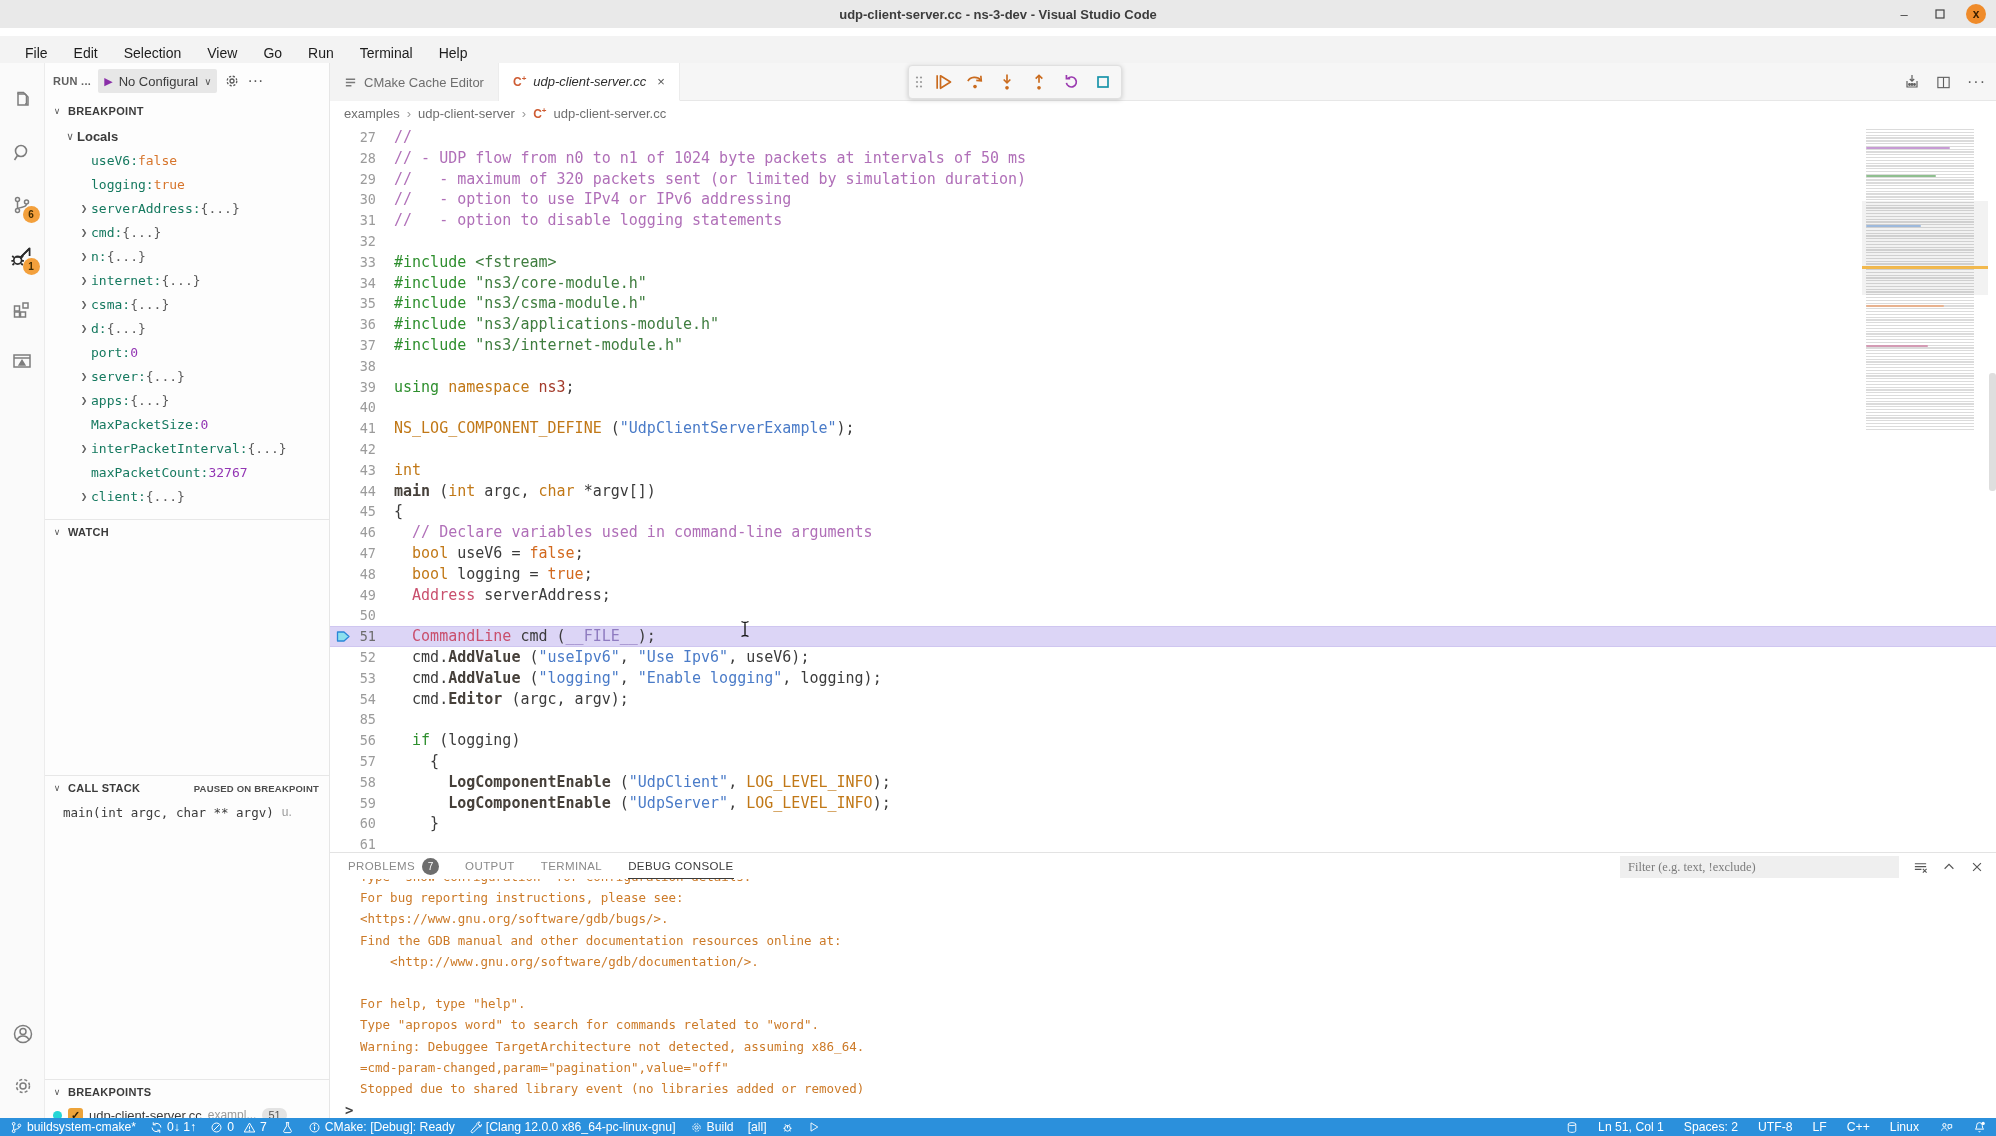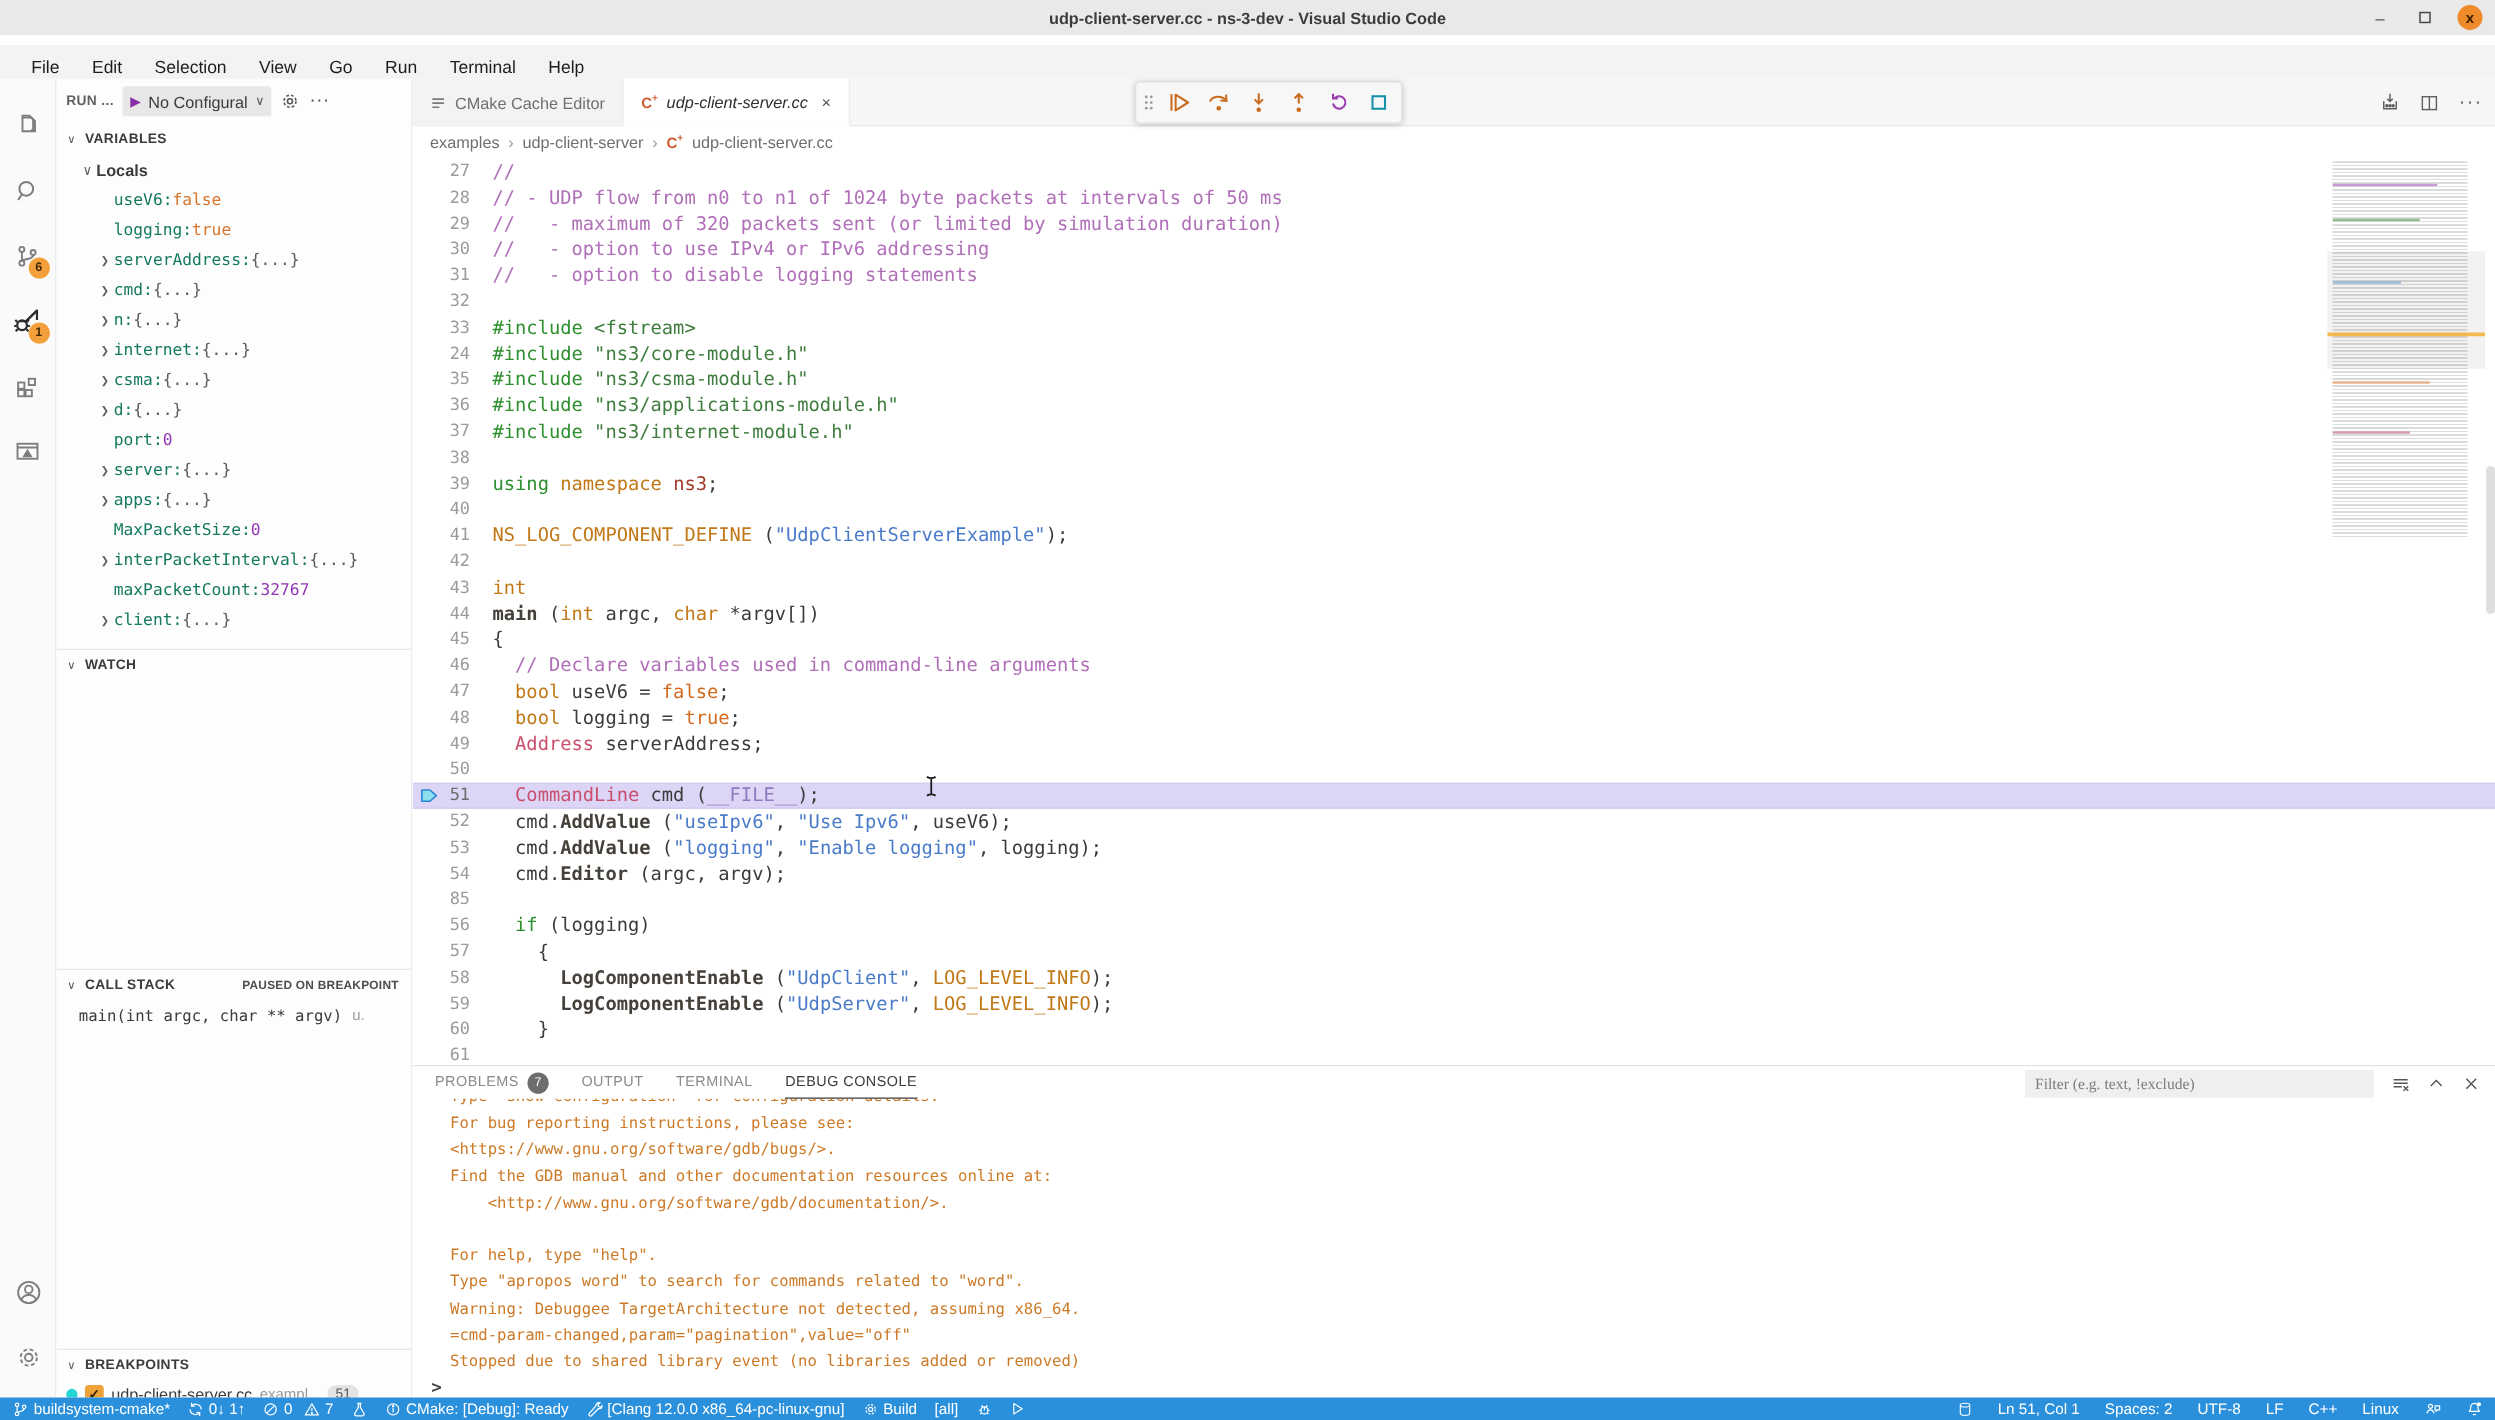--- a/index.html
+++ b/index.html
@@ -236,21 +236,21 @@
             <circle cx="8" cy="8" r="2"></circle>
             <circle cx="8" cy="8" r="4.8" stroke-dasharray="2.2 1.6"></circle>
           </svg>
       </span>
       <span class="icon-btn">···</span>
     </div>
 
     <div class="sect first" style="height:420px;">
       <div class="sect-head">
         <span class="sect-chev">∨</span>
-        <span class="sect-title">VARIABLES</span>
+        <span class="sect-title">BREAKPOINT</span>
       </div>
       <div class="vars-list">
         <div class="tree-row tree-indent1">
           <span class="tchev">∨</span>
           <span style="font-weight:700;color:#3b3b3b;font-family:'Liberation Sans',sans-serif;font-size:13px;">Locals</span>
         </div>
         <div id="vars-rows">
             <div class="tree-row tree-indent2">
               <span class="tchev"></span>
               <span class="vname">useV6: </span>
@@ -490,21 +490,21 @@
             <span class="lnum">32</span>
             <span class="ltext"> </span>
           </div>
           <div class="code-line">
             <span class="gutter"></span>
             <span class="lnum">33</span>
             <span class="ltext"><span class="tk-pp">#include</span><span class="tk-pl"> </span><span class="tk-inc">&lt;fstream&gt;</span></span>
           </div>
           <div class="code-line">
             <span class="gutter"></span>
-            <span class="lnum">24</span>
+            <span class="lnum">34</span>
             <span class="ltext"><span class="tk-pp">#include</span><span class="tk-pl"> </span><span class="tk-inc">"ns3/core-module.h"</span></span>
           </div>
           <div class="code-line">
             <span class="gutter"></span>
             <span class="lnum">35</span>
             <span class="ltext"><span class="tk-pp">#include</span><span class="tk-pl"> </span><span class="tk-inc">"ns3/csma-module.h"</span></span>
           </div>
           <div class="code-line">
             <span class="gutter"></span>
             <span class="lnum">36</span>

